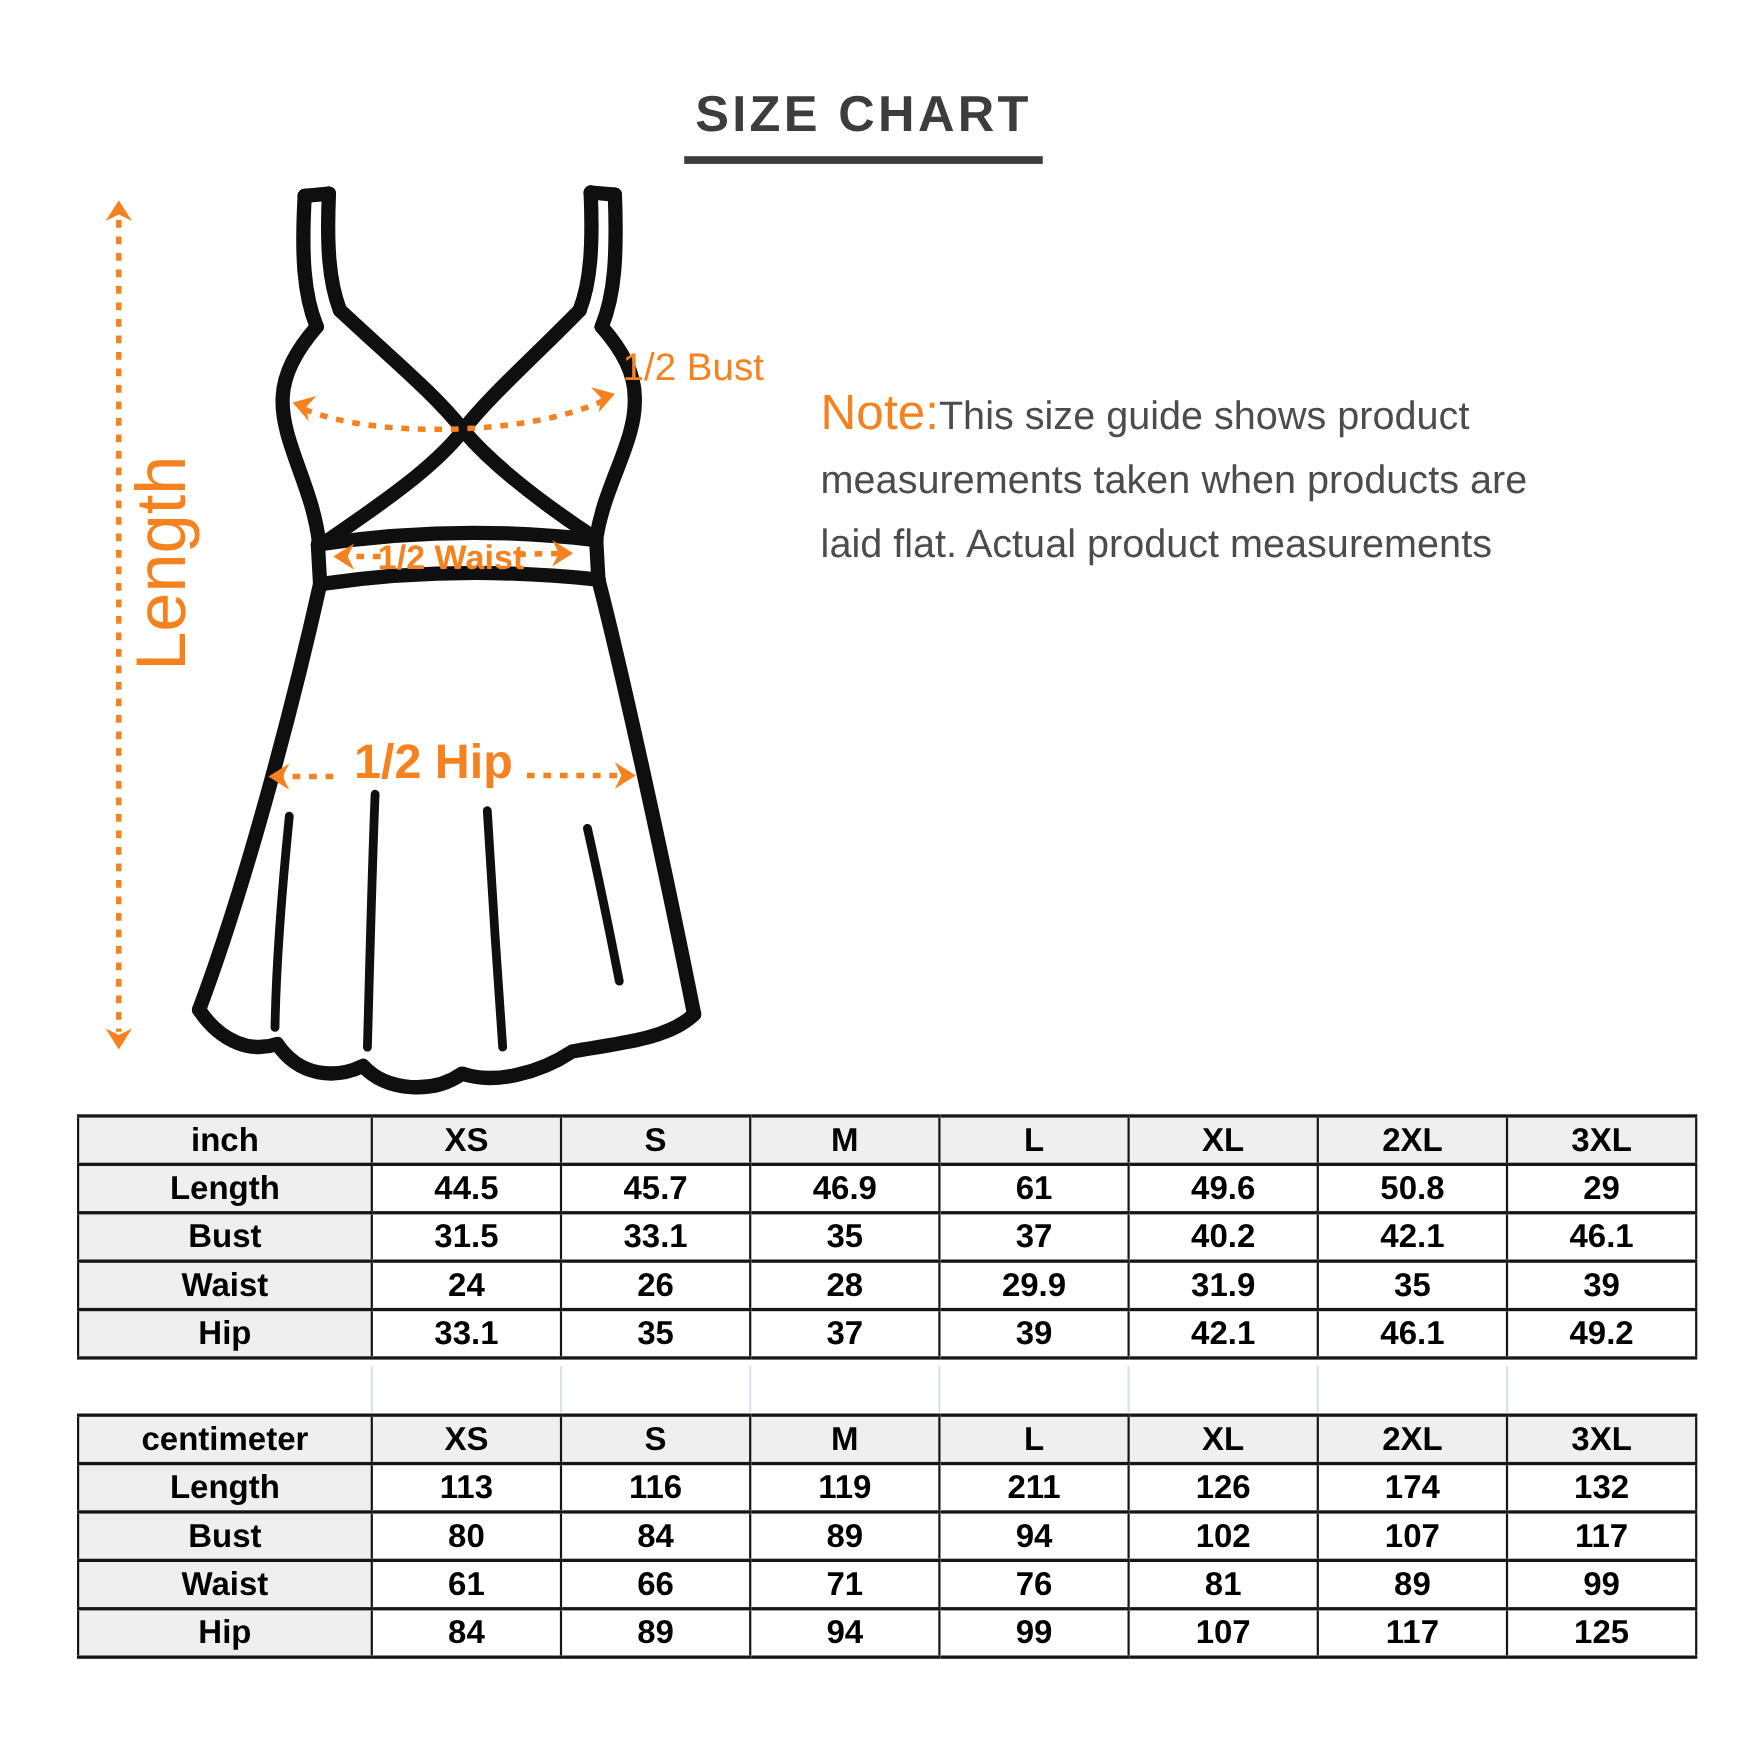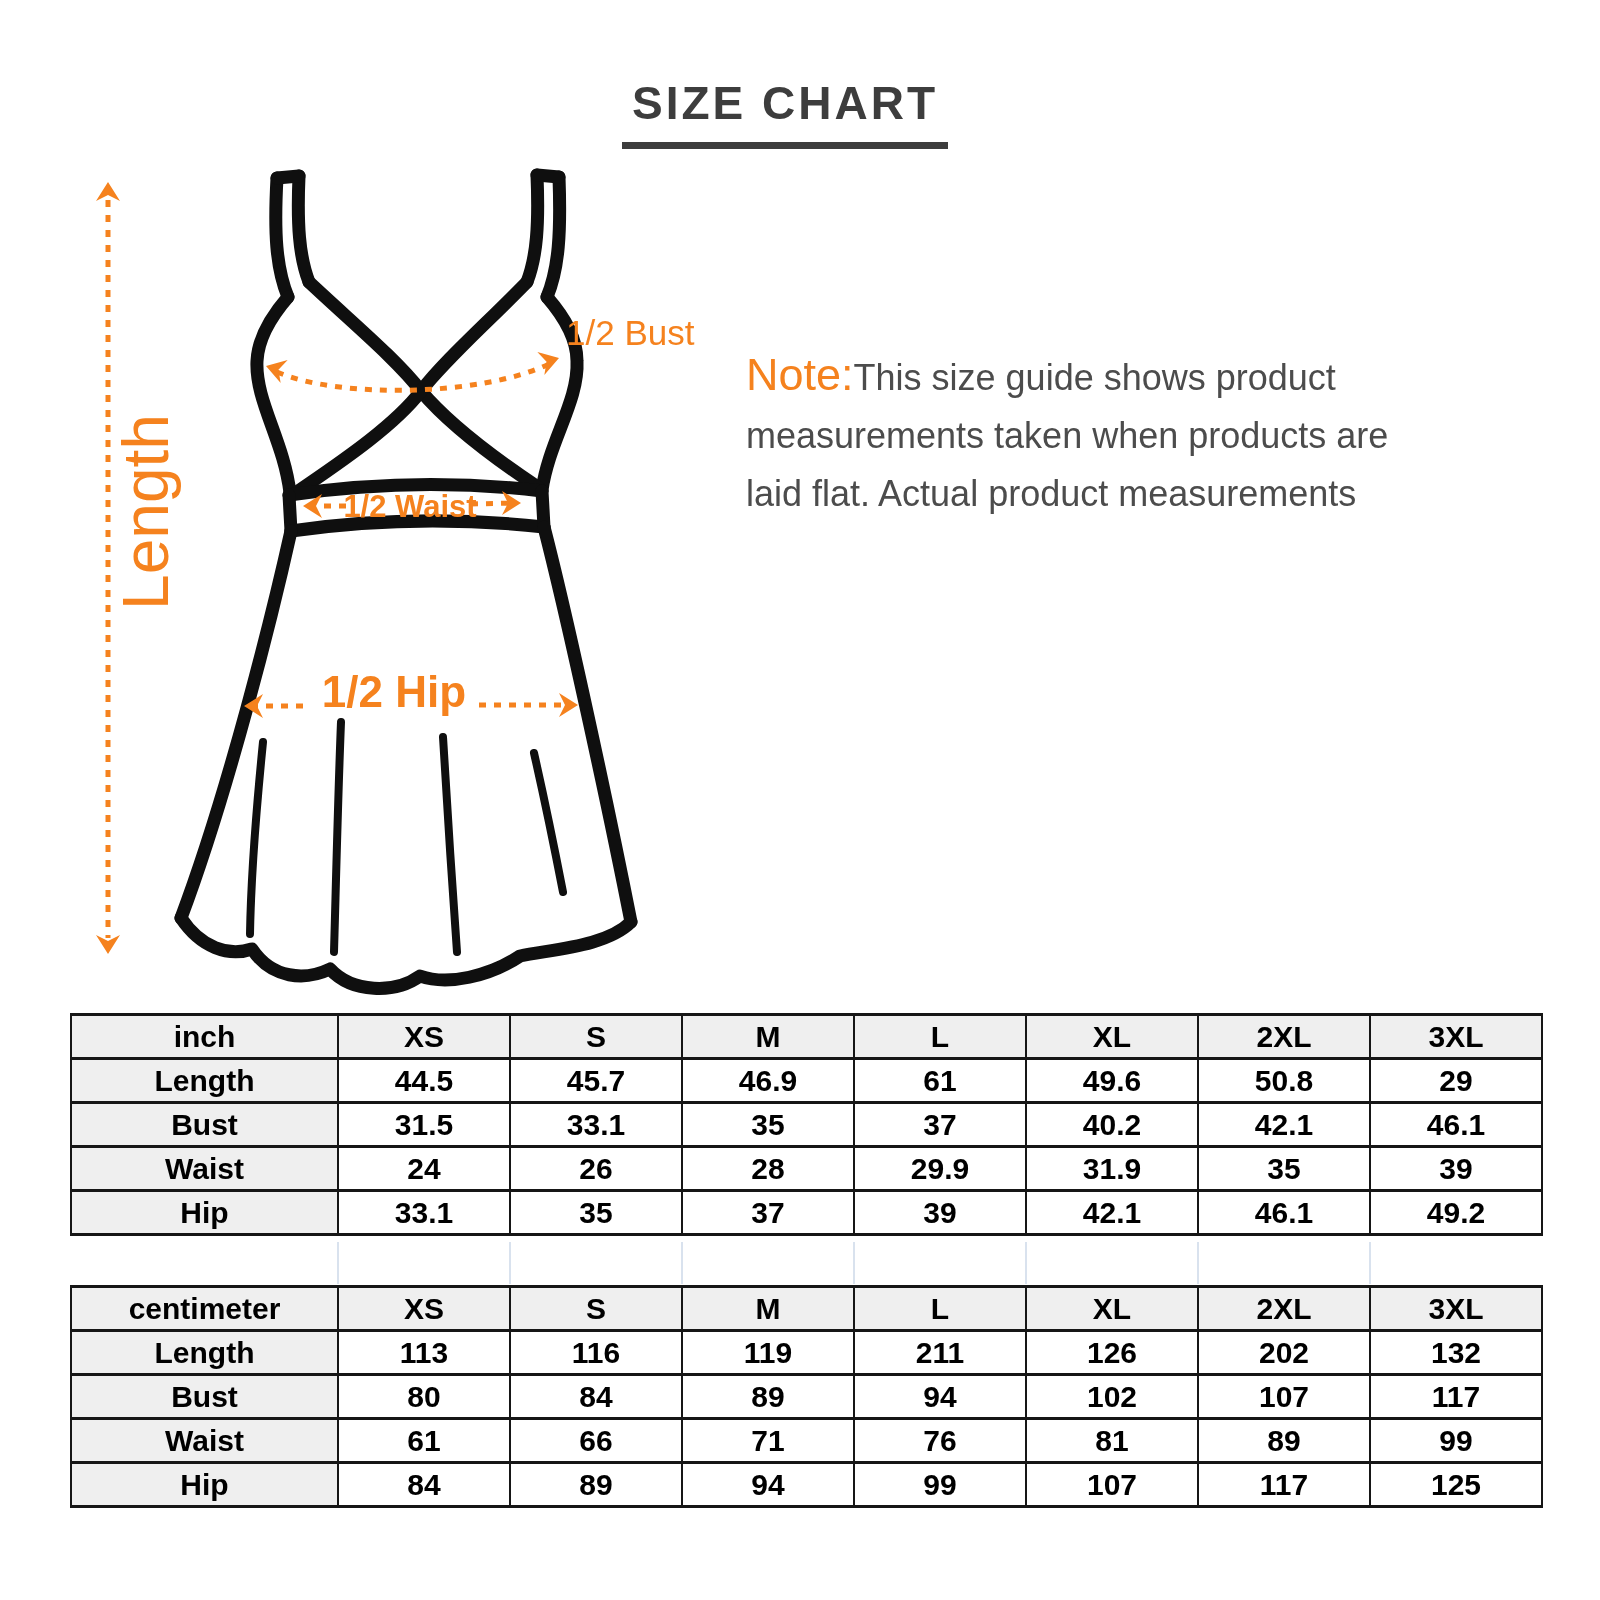--- a/index.html
+++ b/index.html
@@ -211,21 +211,21 @@
         </tr>
       </thead>
     <tbody>
         <tr>
           <th>Length</th>
           <td>113</td>
           <td>116</td>
           <td>119</td>
           <td>211</td>
           <td>126</td>
-          <td>202</td>
+          <td>174</td>
           <td>132</td>
         </tr>
         <tr>
           <th>Bust</th>
           <td>80</td>
           <td>84</td>
           <td>89</td>
           <td>94</td>
           <td>102</td>
           <td>107</td>

